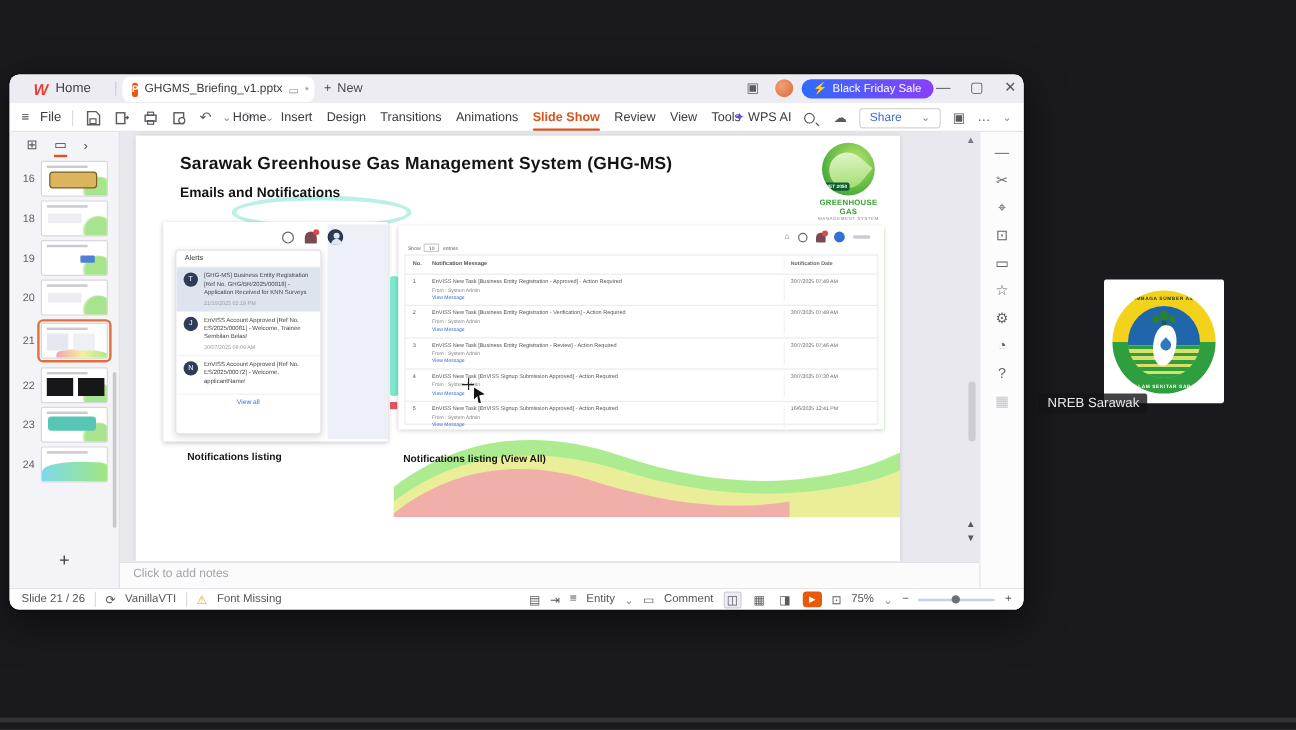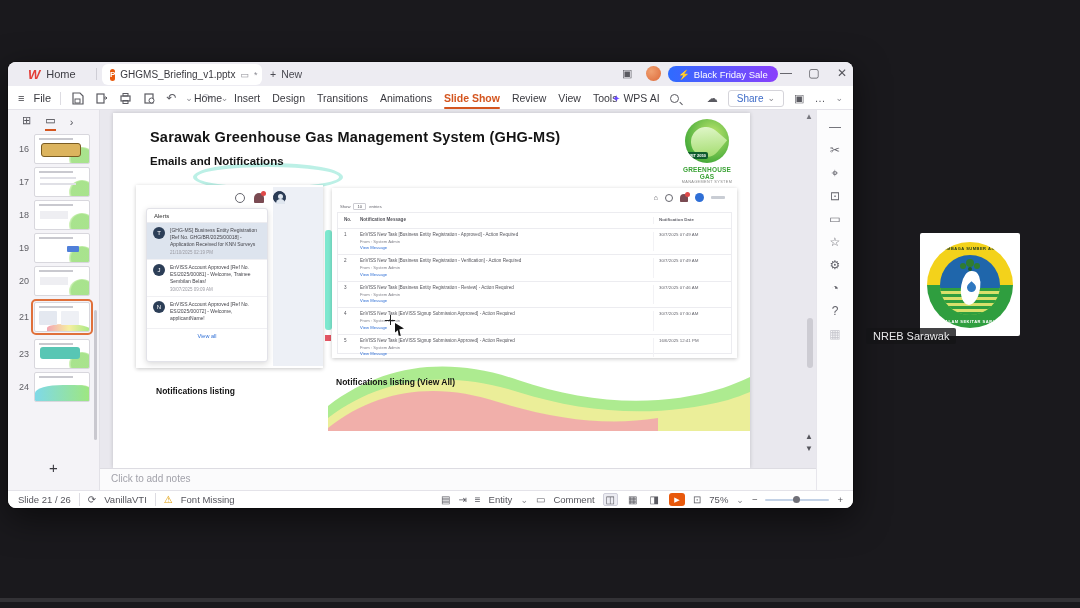--- a/index.html
+++ b/index.html
@@ -49,21 +49,21 @@
   .chev{font-size:9px;color:#8a8a91;}
   #menus{left:184px;top:0;height:24px;display:flex;align-items:center;gap:8px;}
   .menu-item{font-size:10.5px;color:#3a3a40;padding:0 2px;height:24px;display:flex;align-items:center;position:relative;white-space:nowrap;}
   .menu-item.active{color:#d4551f;font-weight:bold;}
   .menu-item.active:after{content:"";position:absolute;left:2px;right:2px;bottom:1px;height:2px;background:#d4551f;border-radius:1px;}
   #wps-ai{display:flex;align-items:center;gap:3px;font-size:10.5px;color:#3a3a40;white-space:nowrap;}
   #wps-ai .spark{color:#6a4bff;font-size:10px;}
   .mag{width:9px;height:9px;border:1.4px solid #5a5a61;border-radius:50%;position:relative;}
   .mag:after{content:"";position:absolute;left:8px;top:8px;width:4px;height:1.4px;background:#5a5a61;transform:rotate(45deg);}
   #toolbar-right{right:10px;top:0;height:24px;display:flex;align-items:center;gap:10px;}
-  #share-btn{border:1px solid #d5d4da;border-radius:3px;height:17px;display:flex;align-items:center;gap:4px;padding:0 8px;font-size:10px;color:#3f6cc8;}
+  #share-btn{border:1px solid #d5d4da;border-radius:3px;height:17px;display:flex;align-items:center;gap:16px;padding:0 8px;font-size:10px;color:#3f6cc8;}
   .t-icon{font-size:11px;color:#5a5a61;}
   
   #content{left:0;top:48px;width:845px;height:380px;display:flex;}
   
   #slide-panel{position:relative;width:92px;height:100%;background:#f4f3f7;border-right:1px solid #e2e1e7;flex:none;}
   #panel-header{position:absolute;left:14px;top:4px;display:flex;gap:14px;align-items:center;color:#55555c;font-size:11px;}
   .pview{position:relative;padding-bottom:2px;}
   .pview.active{color:#3a3a40;}
   .pview.active:after{content:"";position:absolute;left:0;right:0;bottom:-2px;height:2px;background:#d4551f;}
   #thumb-list{position:absolute;left:0;top:22px;width:100%;display:flex;flex-direction:column;}
@@ -164,21 +164,21 @@
   .trow:last-child{border-bottom:none;}
   .thead{font-weight:bold;color:#44444a;padding:4px 0;}
   .c-no{flex:none;width:22px;padding-left:6px;font-size:4.6px;color:#55555c;}
   .c-msg{flex:1;font-size:4.6px;color:#55555c;line-height:1.5;}
   .c-date{flex:none;width:78px;font-size:4.4px;color:#66666e;border-left:1px solid #f2f2f5;padding-left:5px;}
   .msg-from{color:#84848c;font-size:4.2px;}
   .msg-link{color:#2f6fd6;font-size:4.2px;}
   
   #wave{left:215px;top:233px;width:470px;height:85px;}
   .caption{font-size:8.5px;font-weight:bold;color:#141414;z-index:3;}
-  #caption-left{left:27px;top:273px;padding-left:16px;}
+  #caption-left{left:27px;top:262px;padding-left:16px;}
   #caption-right{left:223px;top:264px;}
   
   #cursor-arrow{left:282px;top:210px;width:9px;height:13px;background:#111;
     clip-path:polygon(0 0,100% 42%,48% 50%,64% 100%,40% 96%,32% 56%,0 74%);z-index:6;}
   #cursor-move{left:272px;top:202px;width:10px;height:10px;z-index:6;}
   #cursor-move:before{content:"";position:absolute;left:4.5px;top:0;width:1.4px;height:10px;background:#222;}
   #cursor-move:after{content:"";position:absolute;left:0;top:4.5px;width:10px;height:1.4px;background:#222;}
 </style>
 </head>
 <body>
@@ -313,26 +313,20 @@
         <div id="thumb-list">
 
 
             <div class="thumb-row">
               <span class="thumb-num">16</span>
               <span class="thumb v-gold">
                 <i class="mini"></i>
               </span>
             </div>
 
-            <div class="thumb-row">
-              <span class="thumb-num">17</span>
-              <span class="thumb v-lines">
-                <i class="mini"></i>
-              </span>
-            </div>
 
             <div class="thumb-row">
               <span class="thumb-num">18</span>
               <span class="thumb v-plain">
                 <i class="mini"></i>
               </span>
             </div>
 
             <div class="thumb-row">
               <span class="thumb-num">19</span>
@@ -348,20 +342,26 @@
               </span>
             </div>
 
             <div class="thumb-row sel">
               <span class="thumb-num">21</span>
               <span class="thumb v-current">
                 <i class="mini"></i>
               </span>
             </div>
 
+            <div class="thumb-row">
+              <span class="thumb-num">22</span>
+              <span class="thumb v-dark">
+                <i class="mini"></i>
+              </span>
+            </div>
 
             <div class="thumb-row">
               <span class="thumb-num">23</span>
               <span class="thumb v-teal">
                 <i class="mini"></i>
               </span>
             </div>
 
             <div class="thumb-row">
               <span class="thumb-num">24</span>

